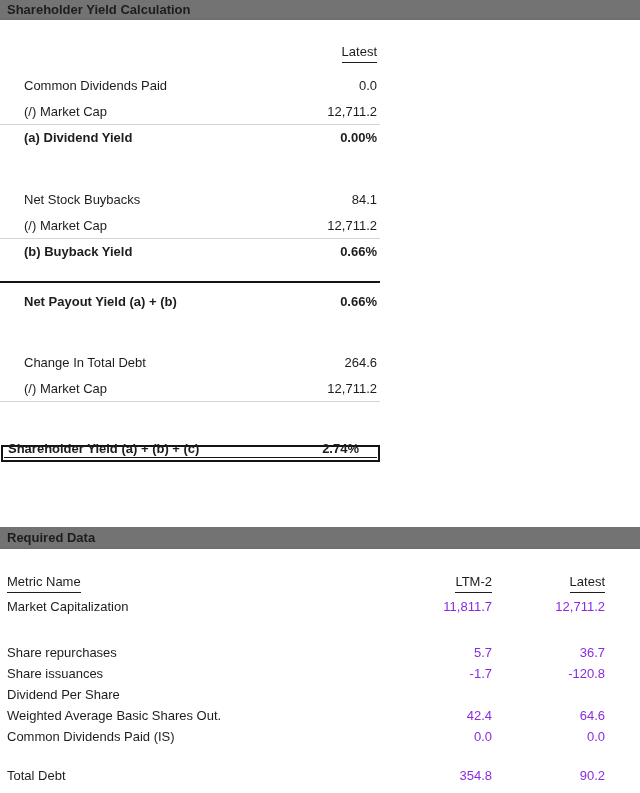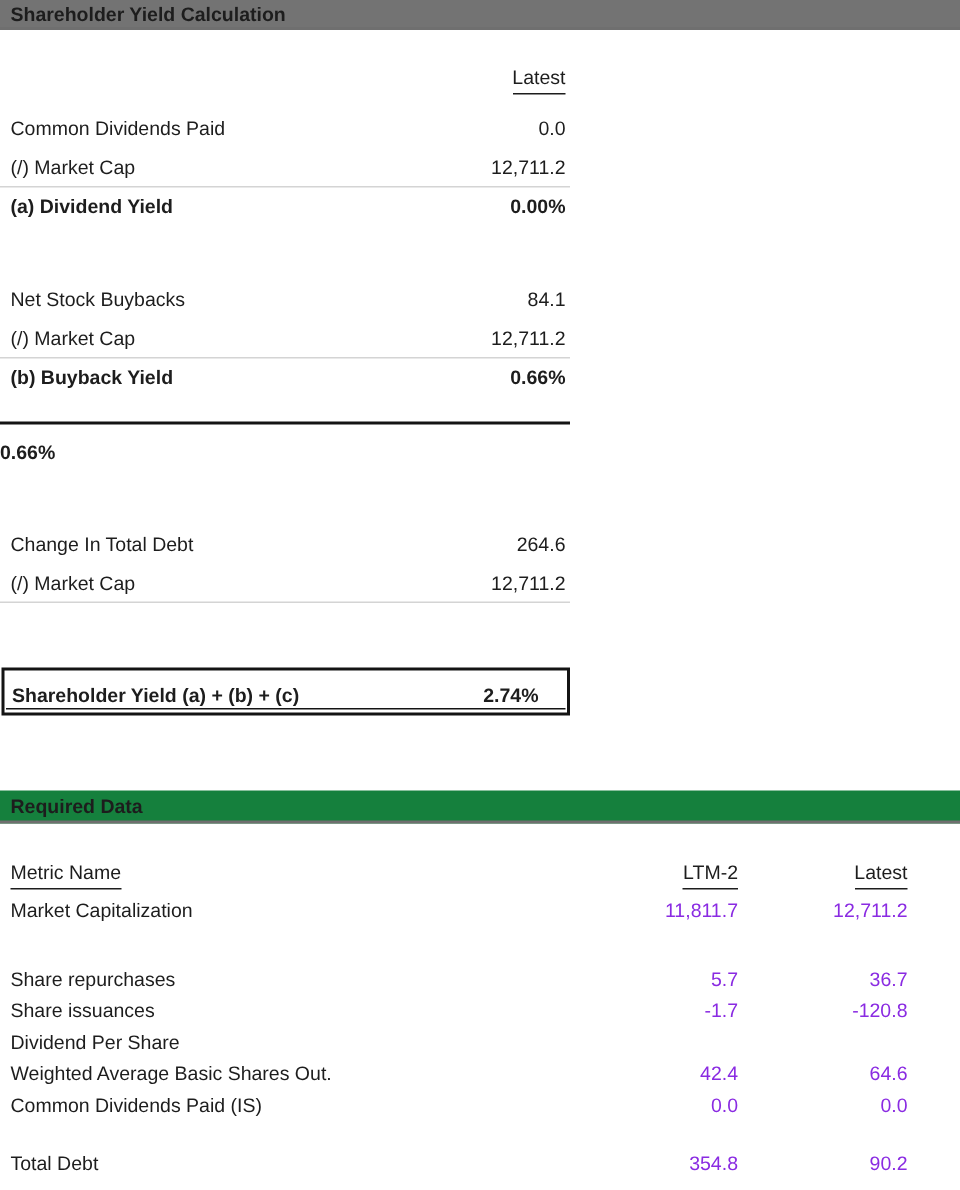--- a/index.html
+++ b/index.html
@@ -18,48 +18,48 @@
   }
   
   .band {
     position:absolute; left:0; right:0;
     border-bottom:2px solid #6f6f6f;
     font-weight:bold;
   }
   .band .band-label { position:absolute; left:7px; }
   .band-top { top:0; height:20px; background:#737373; }
   .band-top .band-label { line-height:19px; }
-  .band-required { top:527px; height:22px; background:#15803d; }
+  .band-required { top:527px; height:22px; background:#737373; }
   .band-required .band-label { line-height:22px; }
 
   
   .calc-row {
     position:absolute; left:0; width:380px; height:17px;
     display:flex; justify-content:space-between; align-items:flex-start;
     line-height:15px;
   }
-  .calc-row .lbl { padding-left:7px; white-space:nowrap; }
+  .calc-row .lbl { padding-left:24px; white-space:nowrap; }
   .calc-row .val { padding-right:3px; text-align:right; white-space:nowrap; }
   .calc-row.cell-underline { border-bottom:1px solid #d4d4d4; height:21px; }
   .calc-row.bold { font-weight:bold; }
   .col-hdr-top {
     position:absolute; top:44px; left:0; width:380px;
     text-align:right; padding-right:3px;
   }
   .u {
     display:inline-block;
     border-bottom:1px solid #1d1d1d;
     padding-bottom:3px;
   }
   .divider-heavy {
     position:absolute; top:281px; left:0; width:380px; height:0;
     border-top:2px solid #141414;
   }
   .result-box {
-    position:absolute; top:445px; left:1px; width:379px; height:32px;
+    position:absolute; top:445px; left:1px; width:379px; height:17px;
     border:2px solid #141414;
     display:flex; align-items:flex-end;
   }
   .result-box .inner {
     width:100%; margin:0 1px 2px 1px;
     display:flex; justify-content:space-between;
     line-height:17px;
     border-bottom:1.5px solid #141414;
     font-weight:bold;
   }
@@ -109,20 +109,21 @@
     <span class="val">12,711.2</span>
   </div>
   <div class="calc-row bold" style="top:244px">
     <span class="lbl">(b) Buyback Yield</span>
     <span class="val">0.66%</span>
   </div>
 
   <div class="divider-heavy"></div>
 
   <div class="calc-row bold" style="top:294px">
+    <span class="lbl">Net Payout Yield (a) + (b)</span>
     <span class="val">0.66%</span>
   </div>
 
   <div class="calc-row" style="top:355px">
     <span class="lbl">Change In Total Debt</span>
     <span class="val">264.6</span>
   </div>
   <div class="calc-row cell-underline" style="top:381px">
     <span class="lbl">(/) Market Cap</span>
     <span class="val">12,711.2</span>

